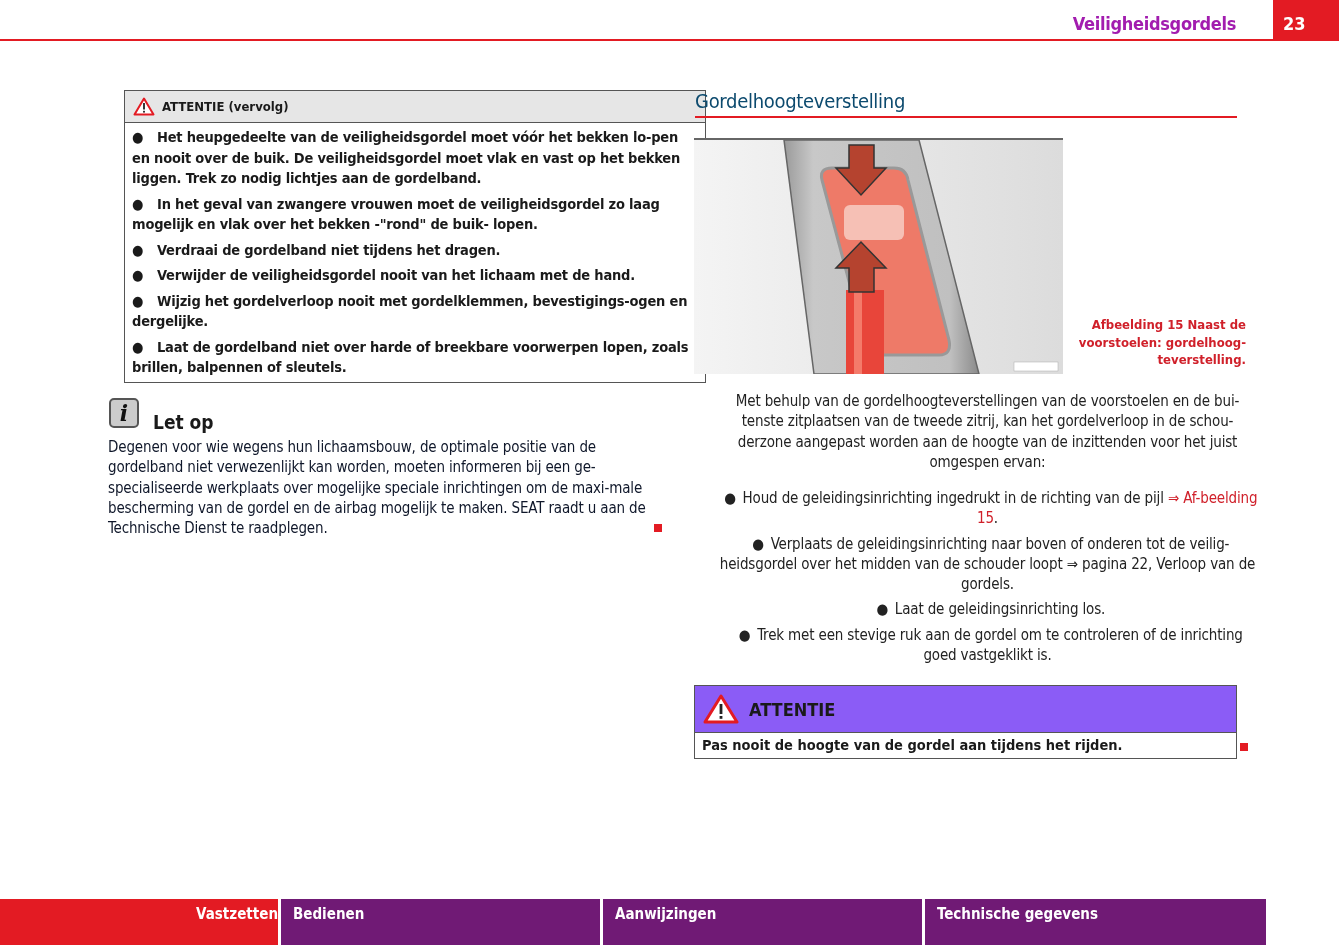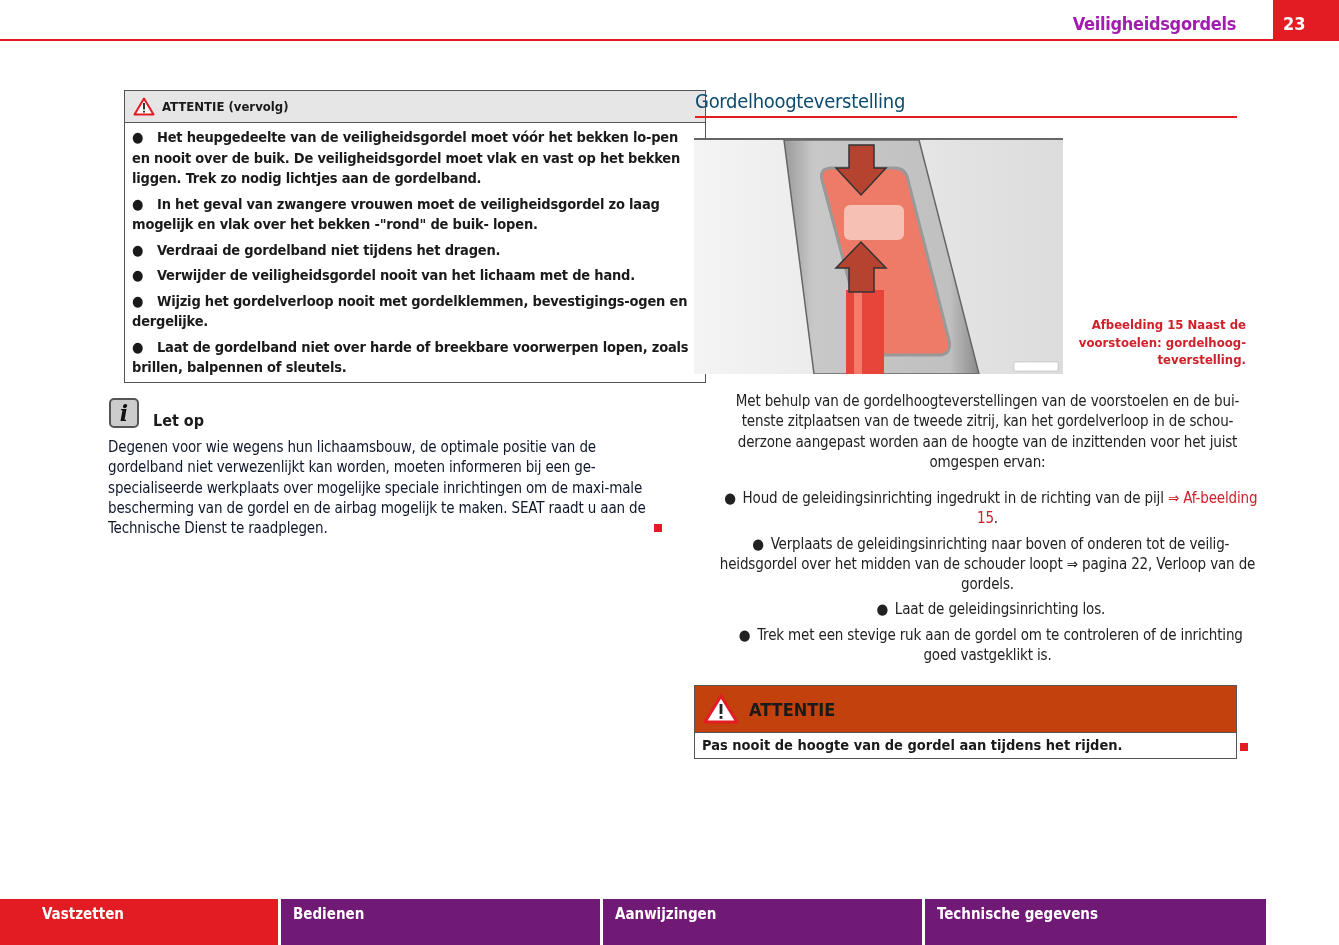--- a/index.html
+++ b/index.html
@@ -17,35 +17,35 @@
   .warn-box { position: absolute; left: 124px; top: 90px; width: 582px; border: 1px solid #555; box-sizing: border-box; }
   .warn-head { background: #e6e6e6; border-bottom: 1px solid #555; height: 31px; display: flex; align-items: center; padding-left: 8px; font-size: 13px; font-weight: bold; }
   .warn-head svg { margin-right: 7px; }
   .warn-body { padding: 4px 7px 4px 7px; font-size: 14.5px; font-weight: bold; line-height: 20.5px; letter-spacing: -0.2px; }
   .warn-body p { margin: 0 0 5px 0; }
   .warn-body p:last-child { margin-bottom: 0; }
   .bullet { display: inline-block; width: 25px; }
 
   
   .note-icon { position: absolute; left: 109px; top: 398px; width: 30px; height: 30px; border: 2px solid #555; border-radius: 5px; background: #ccc; box-sizing: border-box; display: flex; align-items: center; justify-content: center; font-family: "DejaVu Serif", serif; font-style: italic; font-weight: bold; font-size: 22px; color: #111; }
-  .note-title { position: absolute; left: 153px; top: 411px; font-size: 16px; font-weight: bold; }
+  .note-title { position: absolute; left: 153px; top: 411px; font-size: 19px; font-weight: bold; }
   .note-text { position: absolute; left: 108px; top: 437px; width: 545px; font-size: 15px; line-height: 20.3px; color: #0f172a; letter-spacing: -0.15px; }
   .end-mark { position: absolute; width: 8px; height: 8px; background: #e31b23; }
 
   
   .sec-title { position: absolute; left: 695px; top: 89px; font-size: 20px; font-weight: normal; color: #0c4a6e; letter-spacing: -0.3px; }
   .sec-line { position: absolute; left: 695px; top: 116px; width: 542px; height: 2px; background: #e31b23; }
   .figure { position: absolute; left: 694px; top: 138px; width: 369px; height: 234px; background: #e8e8e8; border-top: 2px solid #666; overflow: hidden; }
   .fig-caption { position: absolute; left: 1076px; top: 316px; width: 170px; font-size: 13px; font-weight: bold; color: #d0202a; line-height: 17.5px; text-align: right; }
   .para { position: absolute; left: 715px; width: 545px; font-size: 15px; line-height: 20.3px; color: #222; letter-spacing: -0.15px; text-align: center; }
   .para p { margin: 0 0 5px 0; }
   .link { color: #d0202a; }
 
   .warn2 { position: absolute; left: 694px; top: 685px; width: 543px; border: 1px solid #555; box-sizing: border-box; }
-  .warn2-head { background: #c2410c; border-bottom: 1px solid #555; height: 46px; display: flex; align-items: center; padding-left: 8px; font-size: 18px; font-weight: bold; }
+  .warn2-head { background: #8b5cf6; border-bottom: 1px solid #555; height: 46px; display: flex; align-items: center; padding-left: 8px; font-size: 18px; font-weight: bold; }
   .warn2-head svg { margin-right: 10px; }
   .warn2-body { padding: 4px 7px 5px 7px; font-size: 14.5px; font-weight: bold; }
 
   
   .footer { position: absolute; left: 0; top: 899px; width: 1339px; height: 46px; display: flex; }
   .ftab { height: 46px; box-sizing: border-box; padding: 6px 0 0 12px; font-size: 15px; font-weight: bold; color: #fff; background: #701a75; margin-right: 3px; }
   .ftab.active { background: #e31b23; padding-left: 42px; }
 </style>
 </head>
 <body>
@@ -124,17 +124,17 @@
       <rect x="16.6" y="10" width="2.8" height="10" fill="#222"></rect>
       <rect x="16.6" y="22" width="2.8" height="2.8" fill="#222"></rect>
     </svg>
     <span>ATTENTIE</span>
   </div>
   <div class="warn2-body">Pas nooit de hoogte van de gordel aan tijdens het rijden.</div>
 </div>
 <div class="end-mark" style="left:1240px; top:743px;"></div>
 
 <div class="footer">
-  <div class="ftab active" style="width:278px;">Vastzetten</div>
+  <div class="ftab active" style="width:278px;text-align:right;">Vastzetten</div>
   <div class="ftab" style="width:319px;">Bedienen</div>
   <div class="ftab" style="width:319px;">Aanwijzingen</div>
   <div class="ftab" style="width:341px; margin-right:0;">Technische gegevens</div>
 </div>
 
 </body></html>

